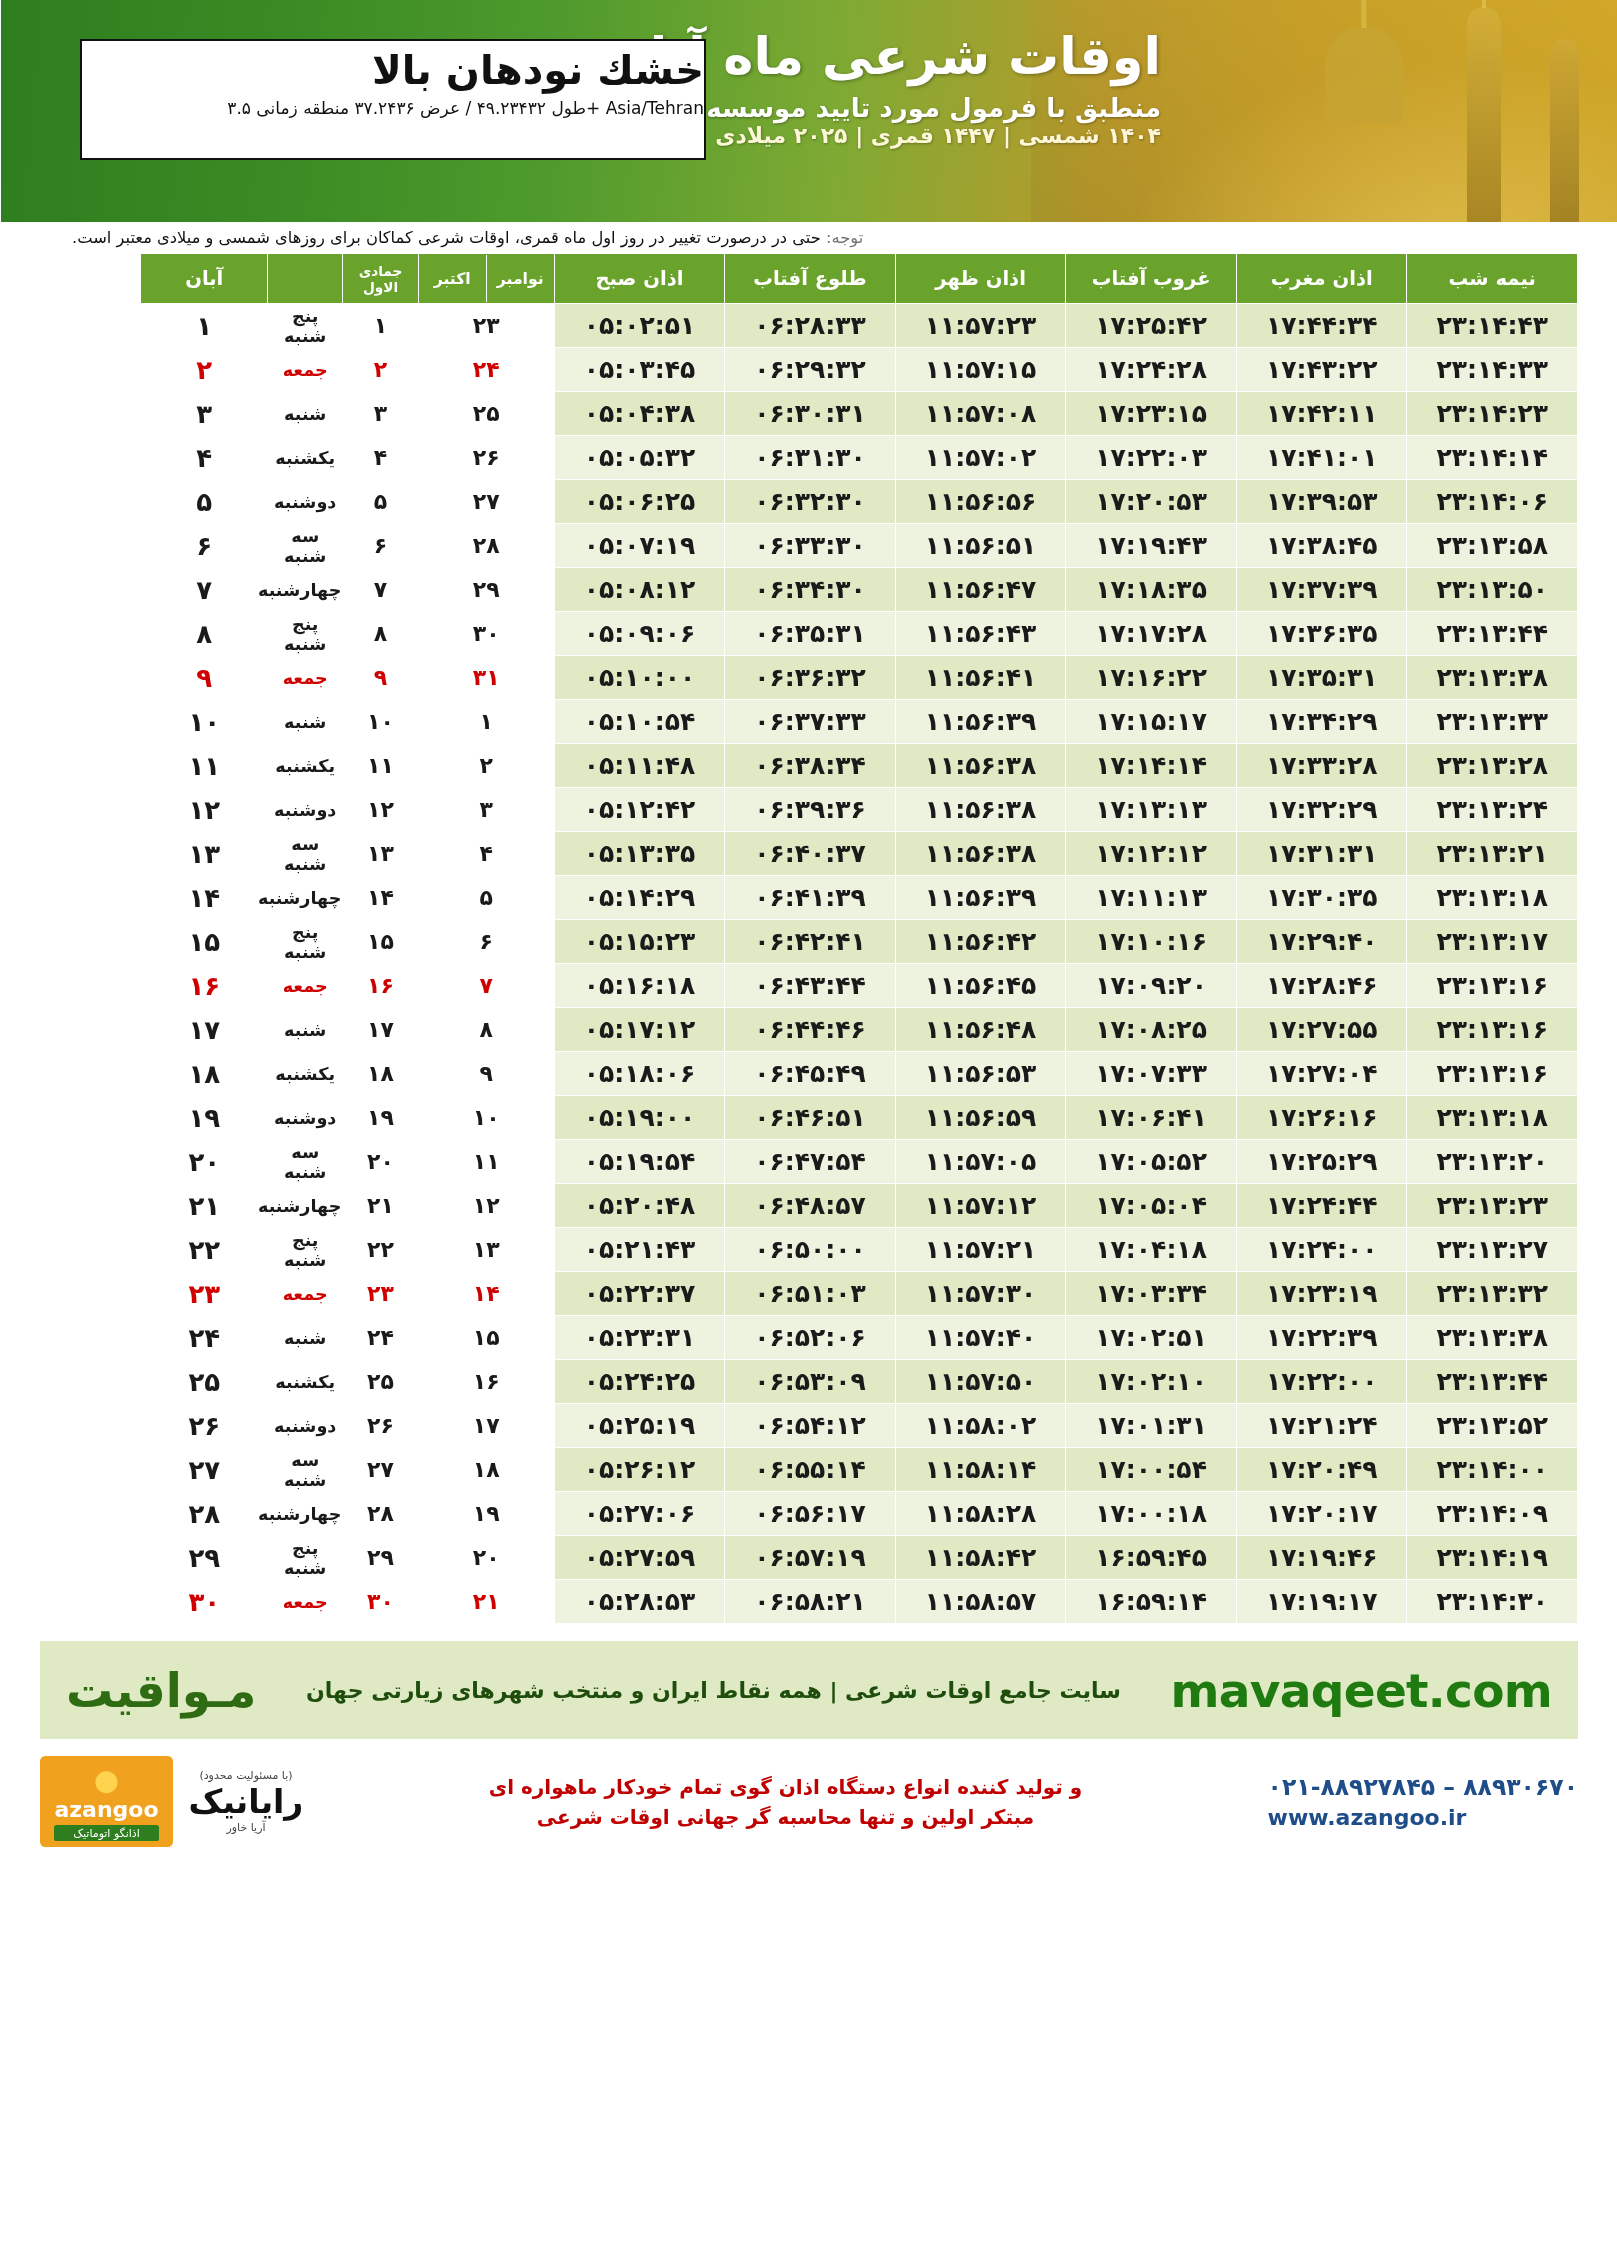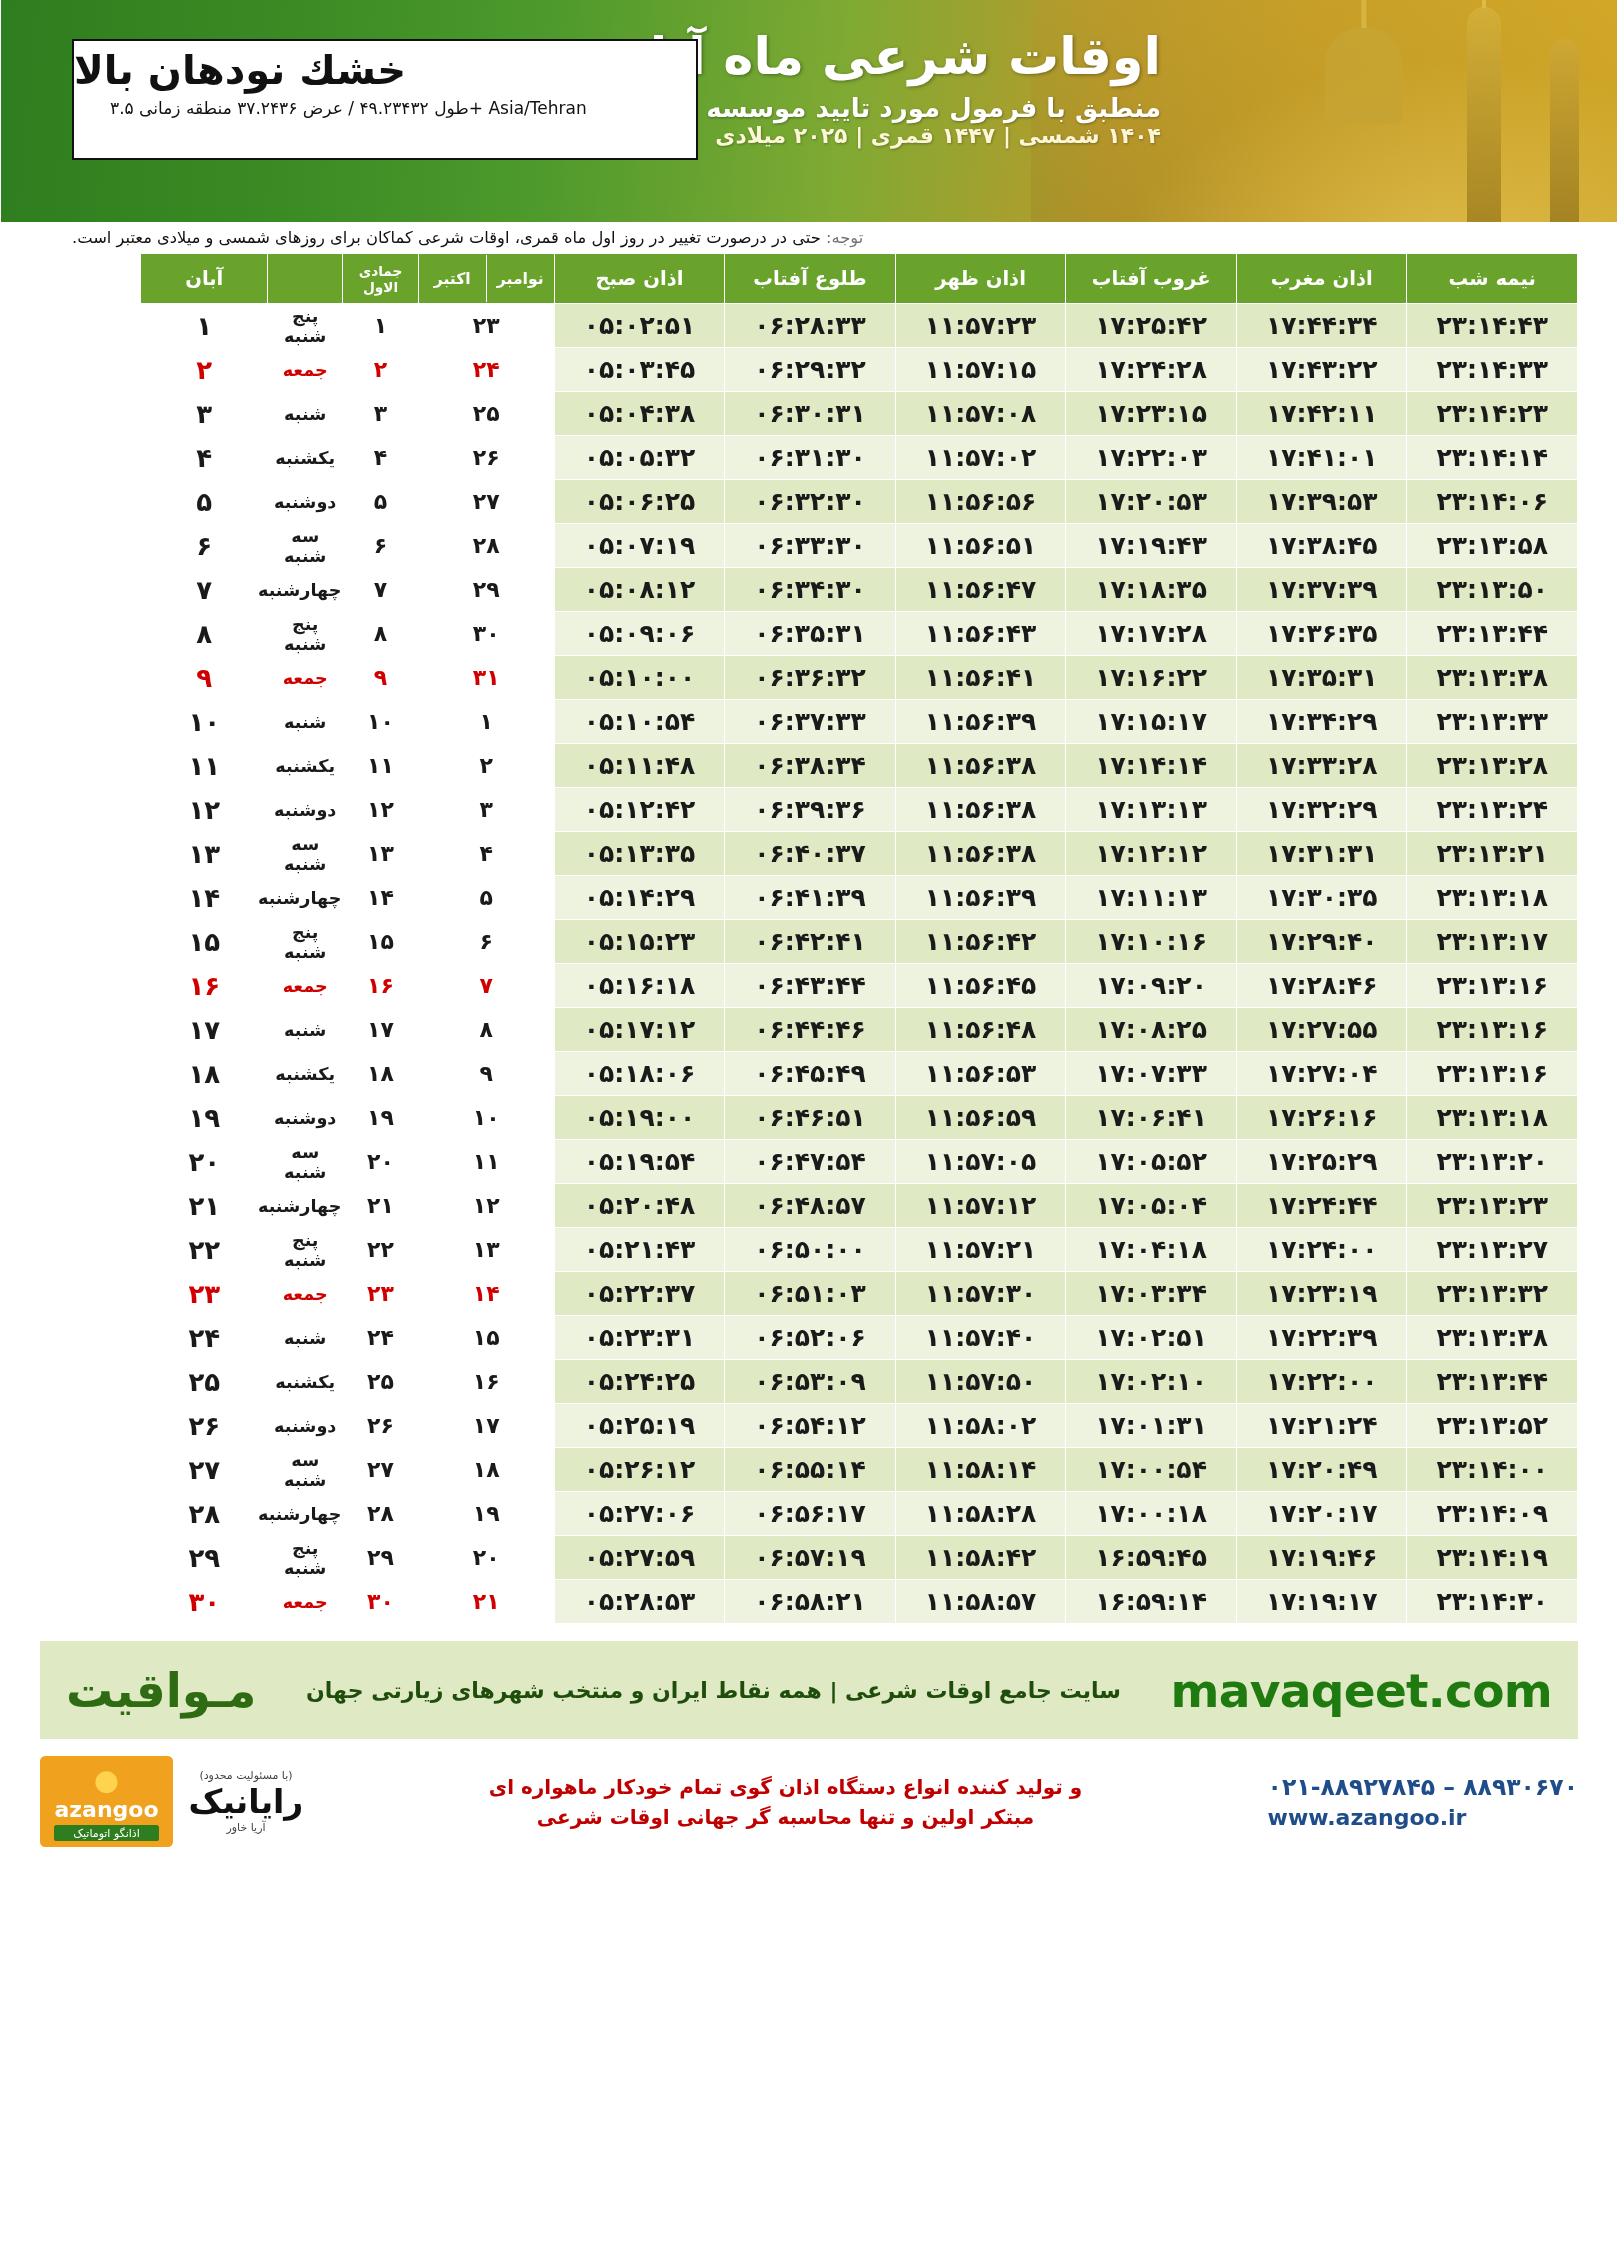--- a/index.html
+++ b/index.html
@@ -48,22 +48,22 @@
     font-size: 26px; font-weight: bold; margin-top: 9px;
     text-shadow: 0.7px 0.7px 2.6px rgba(0,0,0,.35);
   }
   .h-dates {
     font-size: 22px; font-weight: bold; color:#fdf7d8;
     text-shadow: 0.7px 0.7px 2.6px rgba(0,0,0,.3);
   }
 
   
   .city-box {
-    position:absolute; left:72px; top:39px; width:626px; height:121px;
-    background:#ffffff; border:2px solid #111; text-align:left; padding-top:6.5px;
+    position:absolute; left:80px; top:39px; width:626px; height:121px;
+    background:#ffffff; border:2px solid #111; text-align:right; padding-top:6.5px;
   }
   .city-name { font-size:40px; font-weight:bold; color:#111; line-height:1.1; }
   .city-region { font-size:22px; font-weight:bold; color:#111; margin-top:3.9px; }
   .city-coords { font-size:17px; color:#111; margin-top:6.5px; direction:ltr;padding-left:36px; }
 
   
   .note-row {
     position:relative; width:1618px; height:31px; background:#ffffff;
     display:flex; align-items:center; justify-content:flex-end; padding-left:72px; padding-right:72px;
   }

